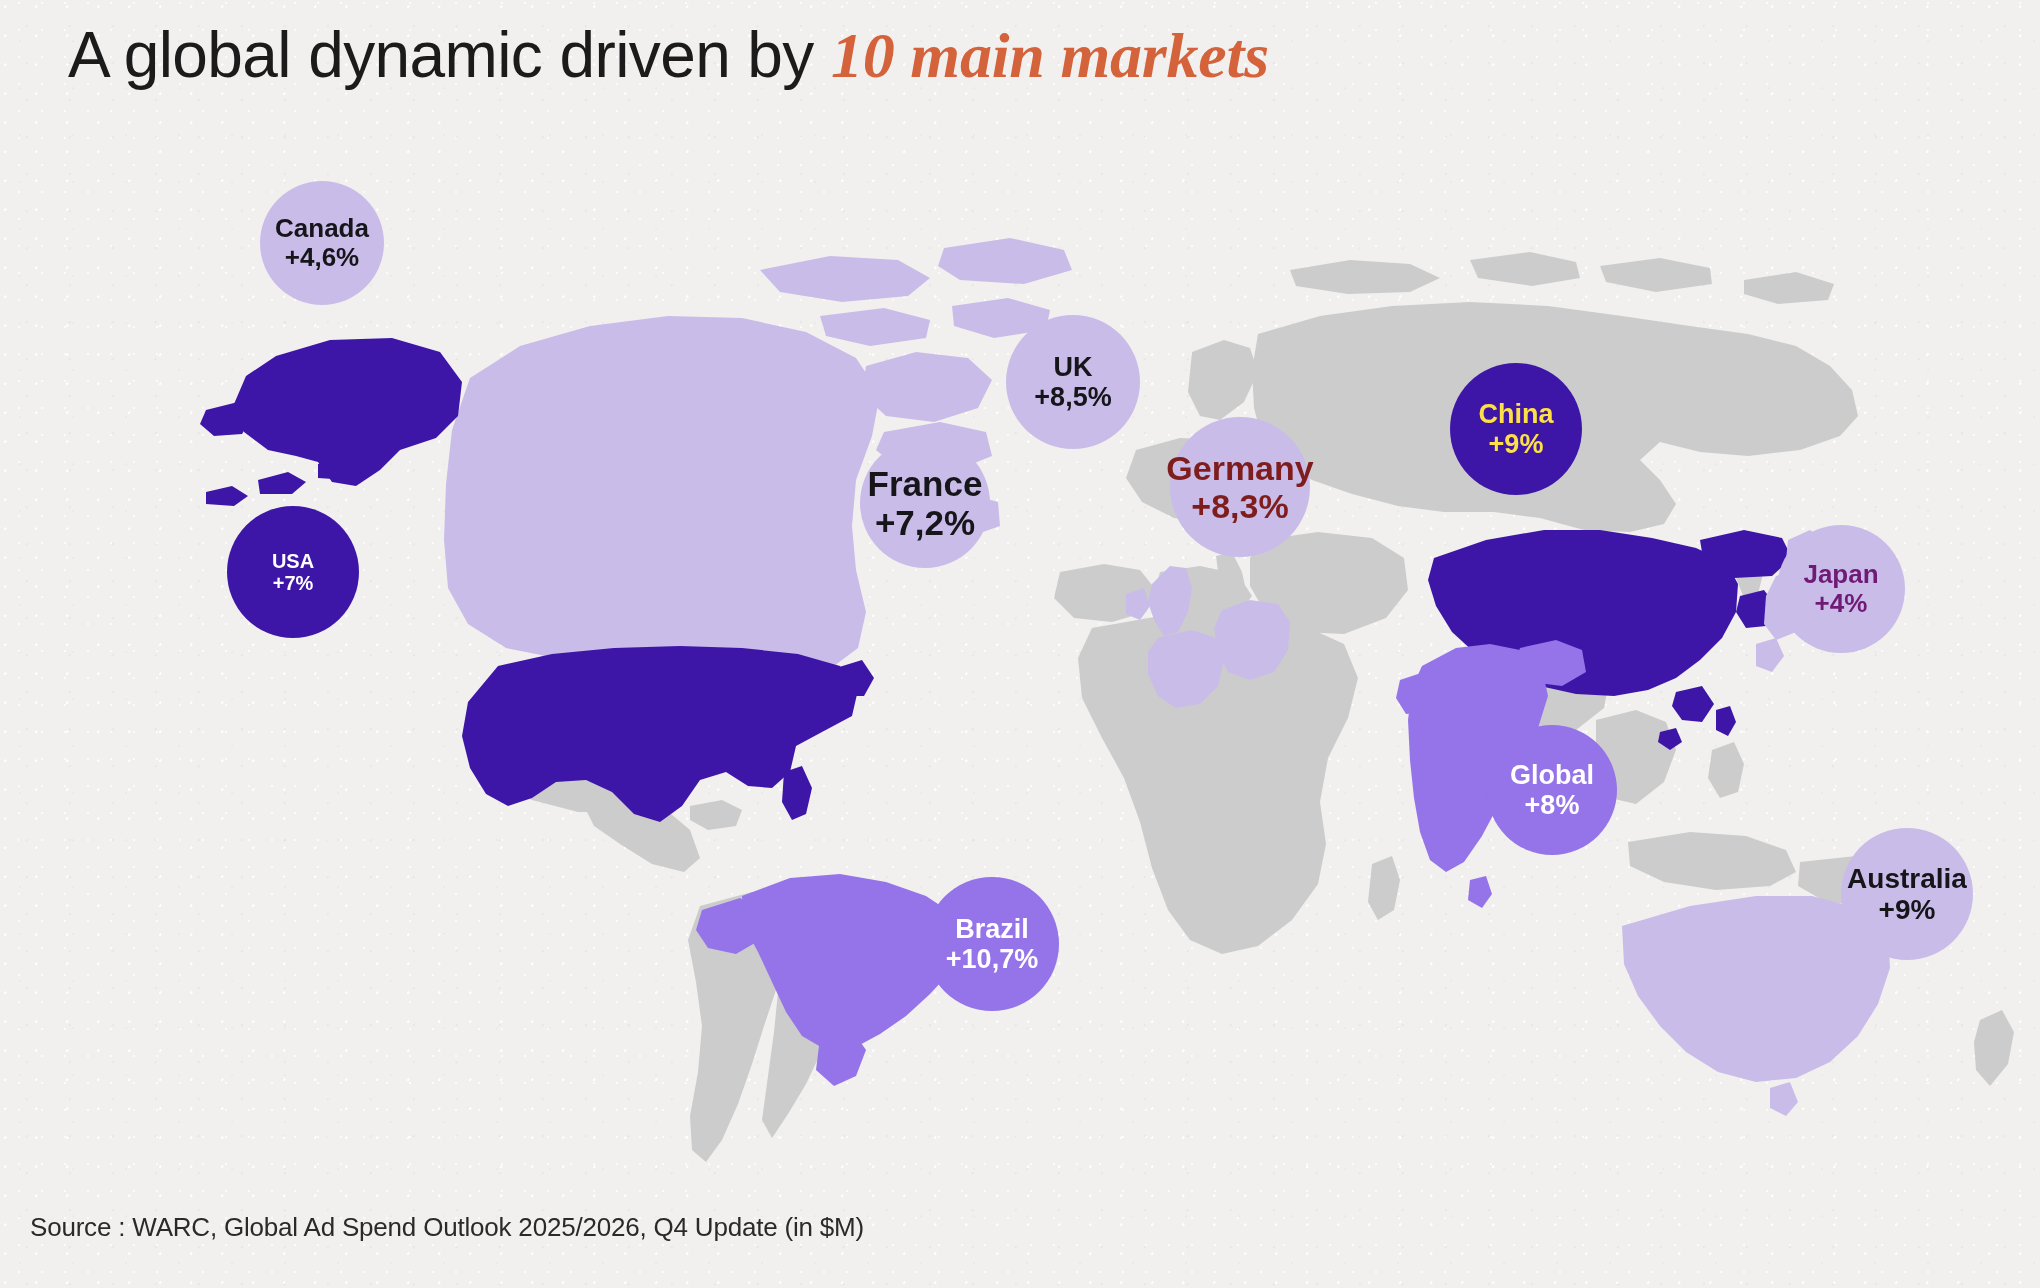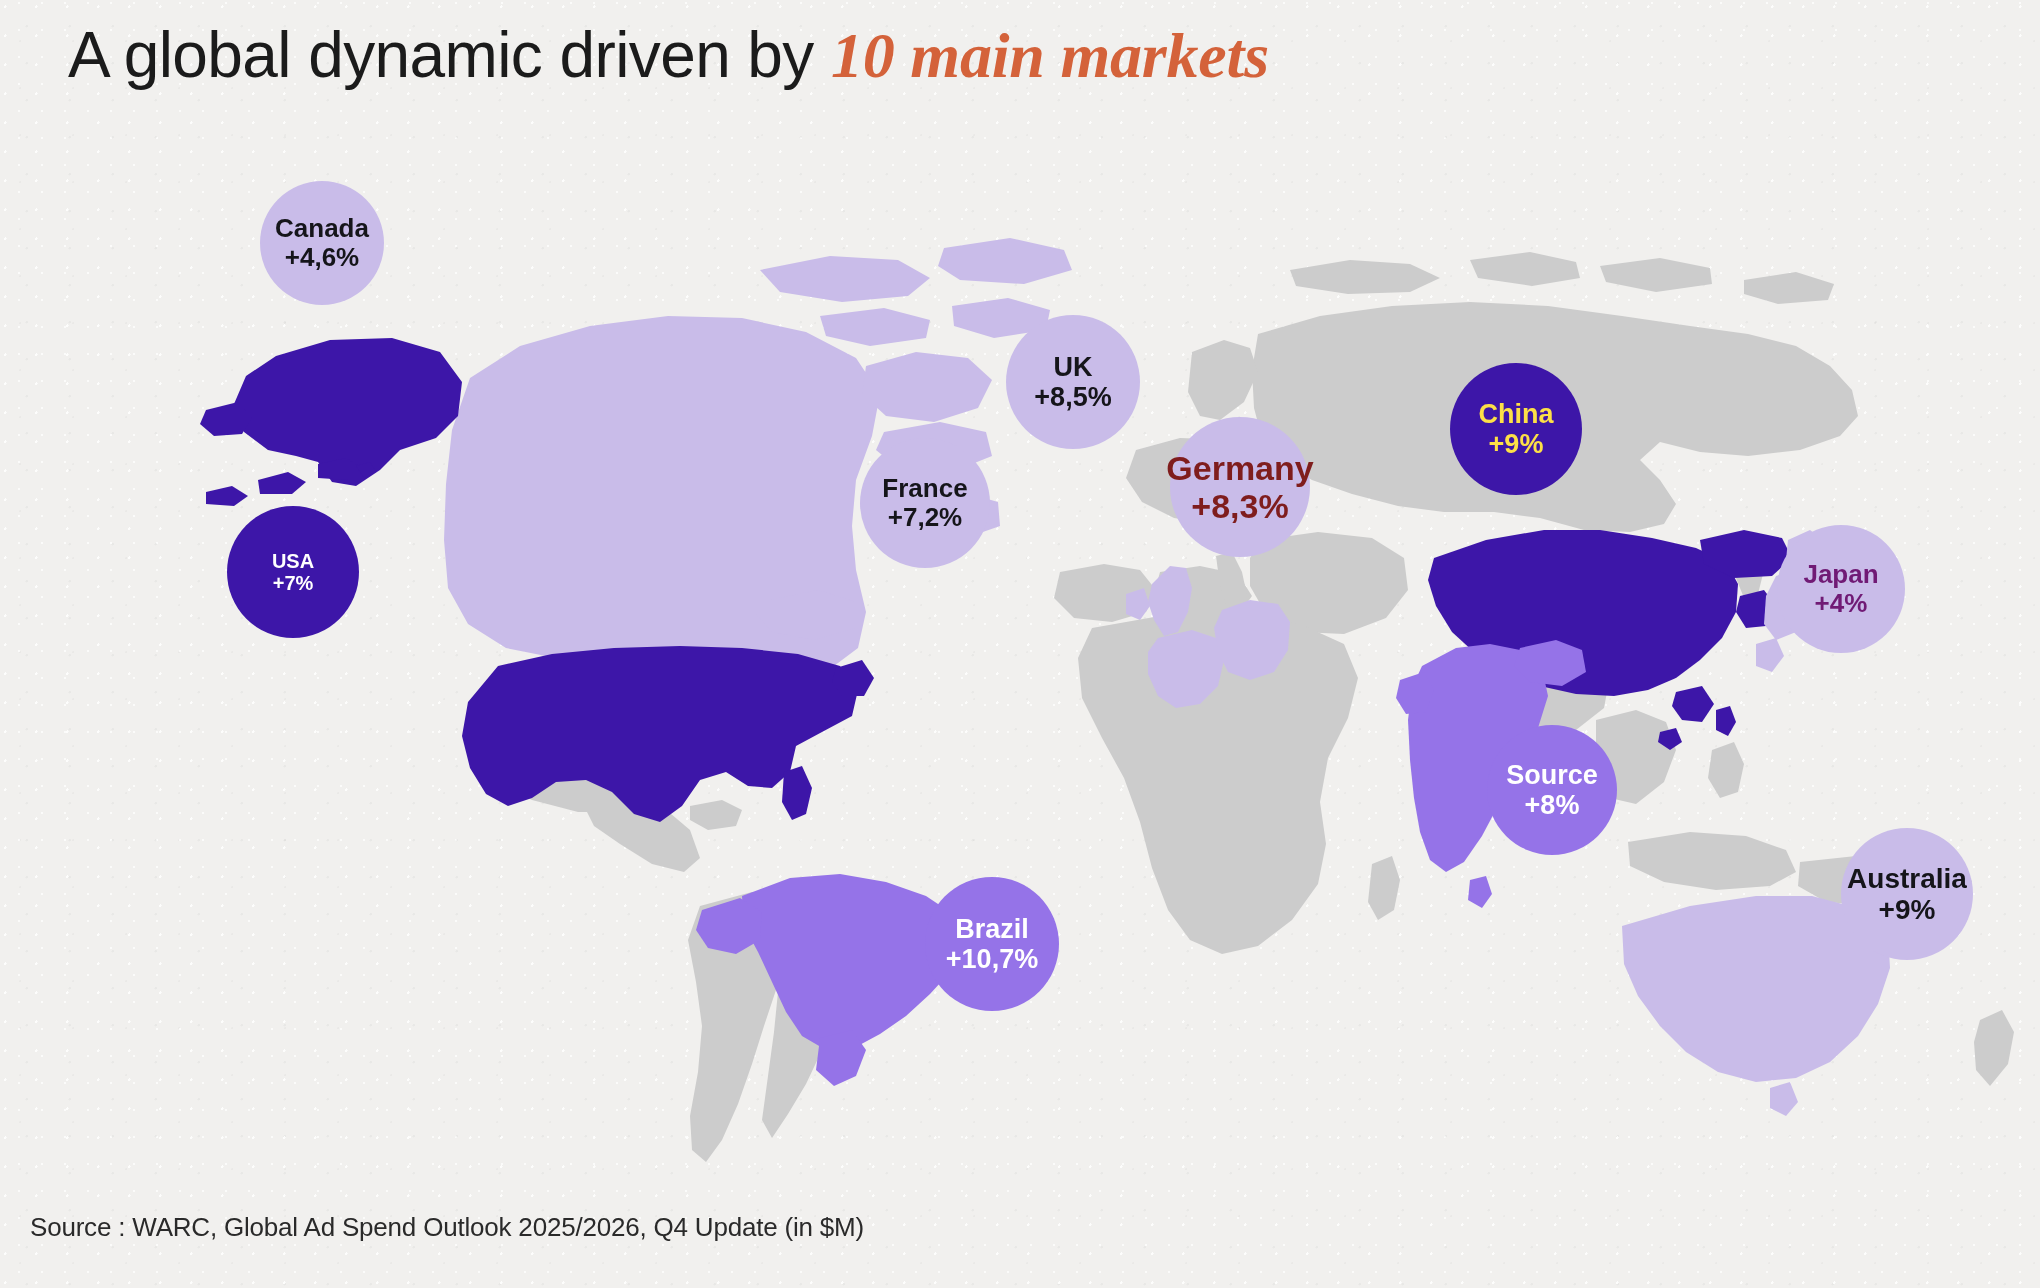--- a/index.html
+++ b/index.html
@@ -248,38 +248,38 @@
         <span class="b-val">+4,6%</span>
       </div>
       <div class="bubble" style="left: 227px; top: 506px; width: 132px; height: 132px; background: rgb(61, 22, 168); color: rgb(255, 255, 255); font-size: 20px;">
         <span class="b-name">USA</span>
         <span class="b-val">+7%</span>
       </div>
       <div class="bubble" style="left: 1006px; top: 315px; width: 134px; height: 134px; background: rgb(201, 188, 233); color: rgb(21, 21, 26); font-size: 27px;">
         <span class="b-name">UK</span>
         <span class="b-val">+8,5%</span>
       </div>
-      <div class="bubble" style="left: 860px; top: 438px; width: 130px; height: 130px; background: rgb(201, 188, 233); color: rgb(21, 21, 26); font-size: 26px;">
+      <div class="bubble" style="left: 860px; top: 438px; width: 130px; height: 130px; background: rgb(201, 188, 233); color: rgb(21, 21, 26); font-size: 35px;">
         <span class="b-name">France</span>
         <span class="b-val">+7,2%</span>
       </div>
       <div class="bubble" style="left: 1170px; top: 417px; width: 140px; height: 140px; background: rgb(201, 188, 233); color: #7f1d1d; font-size: 34px;">
         <span class="b-name">Germany</span>
         <span class="b-val">+8,3%</span>
       </div>
       <div class="bubble" style="left: 1450px; top: 363px; width: 132px; height: 132px; background: rgb(61, 22, 168); color: #fde047; font-size: 27px;">
         <span class="b-name">China</span>
         <span class="b-val">+9%</span>
       </div>
       <div class="bubble" style="left: 1777px; top: 525px; width: 128px; height: 128px; background: rgb(201, 188, 233); color: #701a75; font-size: 26px;">
         <span class="b-name">Japan</span>
         <span class="b-val">+4%</span>
       </div>
       <div class="bubble" style="left: 1487px; top: 725px; width: 130px; height: 130px; background: rgb(149, 115, 232); color: rgb(255, 255, 255); font-size: 27px;">
-        <span class="b-name">Source</span>
+        <span class="b-name">Global</span>
         <span class="b-val">+8%</span>
       </div>
       <div class="bubble" style="left: 925px; top: 877px; width: 134px; height: 134px; background: rgb(149, 115, 232); color: rgb(255, 255, 255); font-size: 27px;">
         <span class="b-name">Brazil</span>
         <span class="b-val">+10,7%</span>
       </div>
       <div class="bubble" style="left: 1841px; top: 828px; width: 132px; height: 132px; background: rgb(201, 188, 233); color: rgb(21, 21, 26); font-size: 28px;">
         <span class="b-name">Australia</span>
         <span class="b-val">+9%</span>
       </div>

